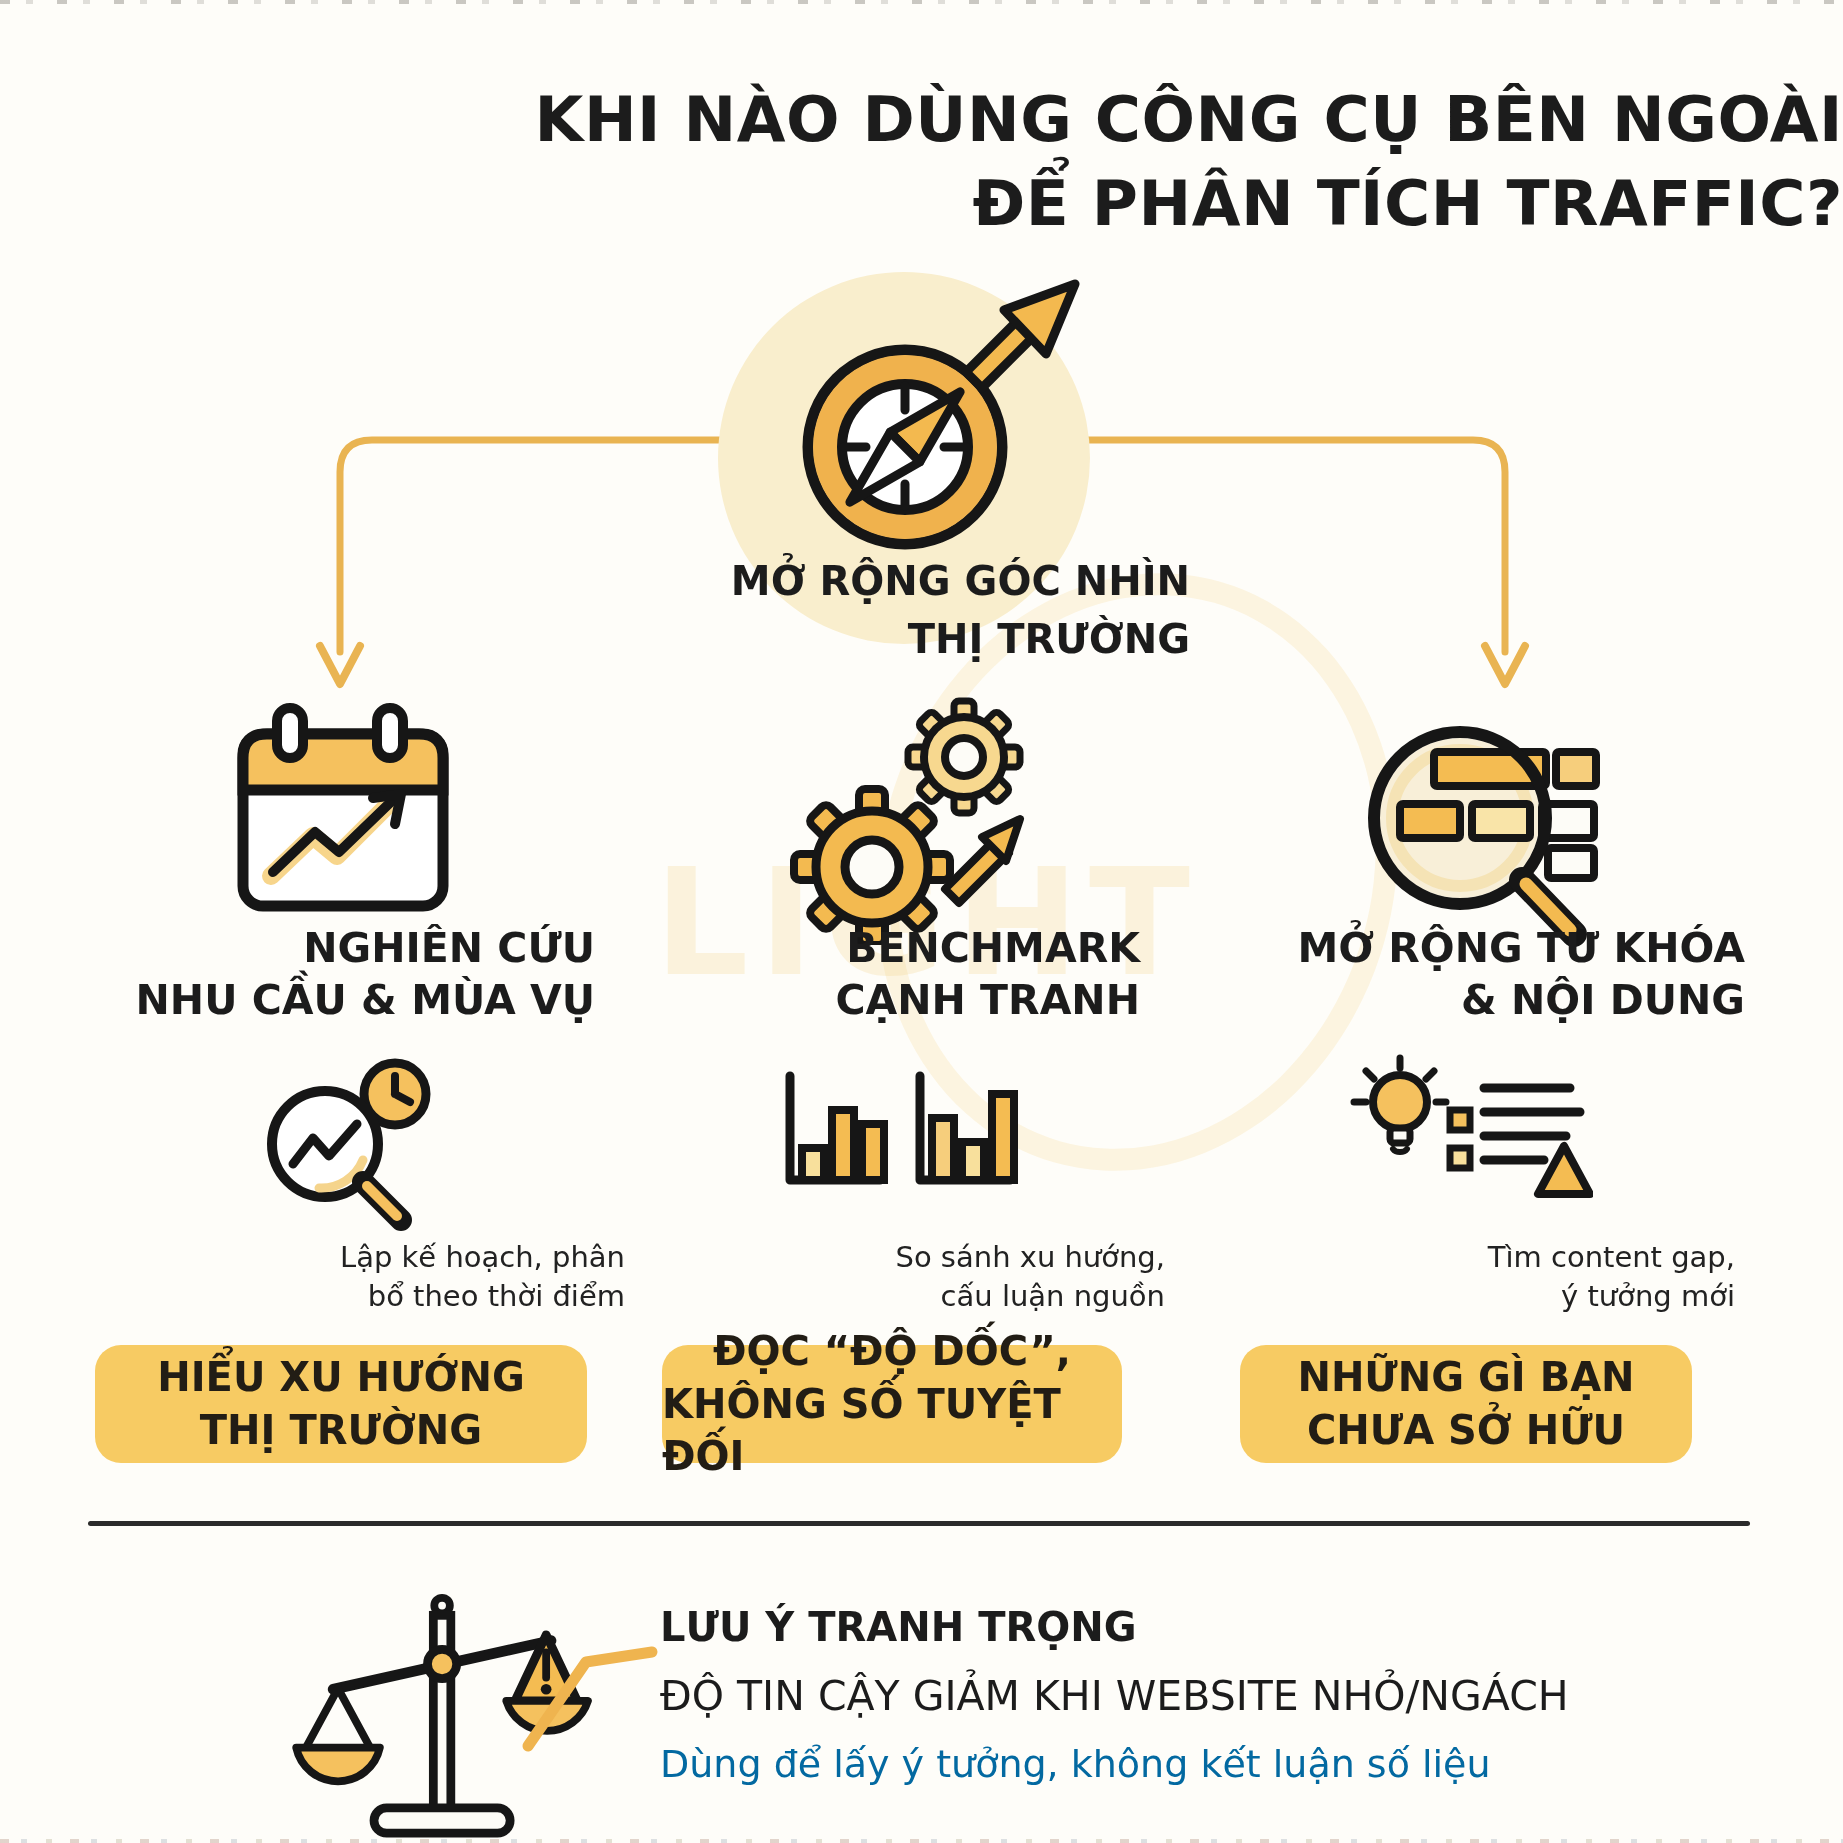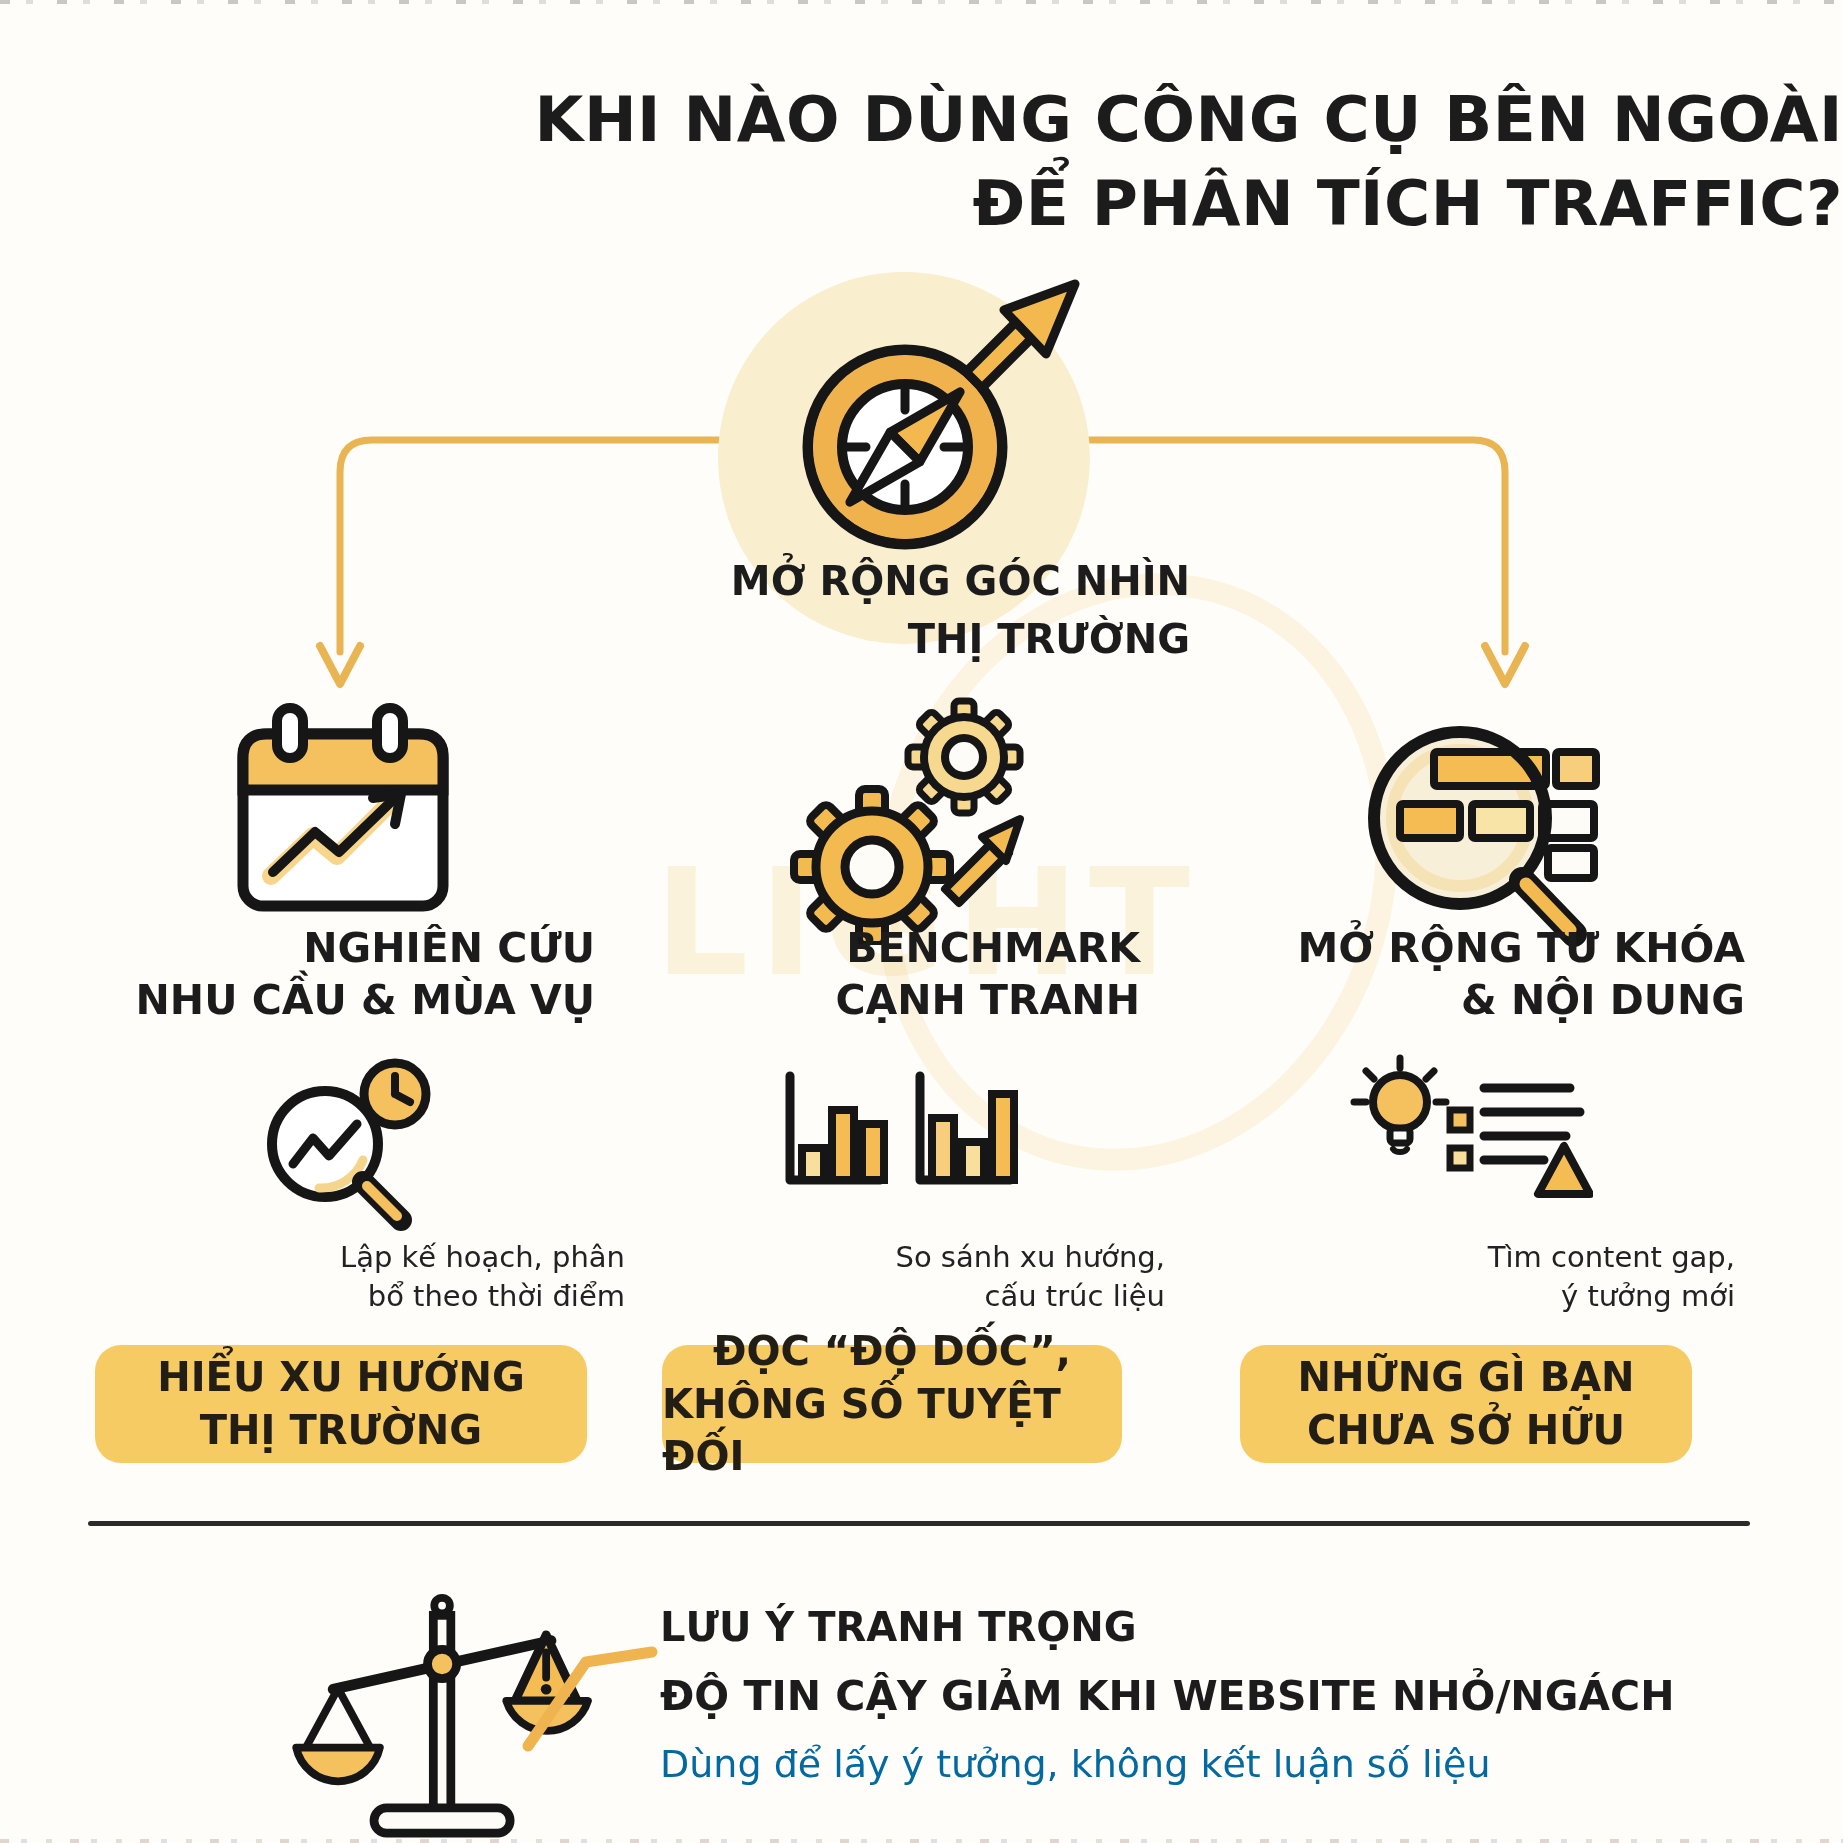--- a/index.html
+++ b/index.html
@@ -30,21 +30,21 @@
   
   .heading{top:922px;font-size:41px;font-weight:800;line-height:1.28;z-index:4;}
   .desc{top:1238px;font-size:29px;font-weight:500;line-height:1.34;color:#222;z-index:4;}
   .pill{top:1345px;height:118px;background:#F7CB63;border-radius:26px;display:flex;flex-direction:column;
     justify-content:center;align-items:center;font-size:40px;font-weight:800;line-height:1.32;z-index:4;color:#221d15;}
   .icon{z-index:3;}
   
   .divider{left:88px;top:1521px;width:1662px;height:5px;background:#2b2b2b;border-radius:3px;}
   
   .f-title{left:660px;top:1604px;font-size:40px;font-weight:800;}
-  .f-sub{left:660px;top:1672px;font-size:41px;font-weight:700;}
+  .f-sub{left:660px;top:1672px;font-size:41px;font-weight:400;}
   .f-note{left:660px;top:1742px;font-size:38px;font-weight:500;color:#0369a1;}
 </style>
 </head>
 <body>
 
 <div id="canvas">
 
   <div class="abs edge-top"></div>
 
   <div class="abs title ctr">
@@ -151,21 +151,21 @@
     <rect x="34" y="80" width="22" height="32" fill="#F8E09C" stroke="#161616" stroke-width="8"></rect>
     <rect x="64" y="42" width="22" height="70" fill="#F4BC52" stroke="#161616" stroke-width="8"></rect>
     <rect x="94" y="56" width="22" height="56" fill="#F4BC52" stroke="#161616" stroke-width="8"></rect>
     <path d="M152,8 L152,112 L242,112" fill="none" stroke="#161616" stroke-width="9" stroke-linecap="round" stroke-linejoin="round"></path>
     <rect x="164" y="50" width="22" height="62" fill="#F6CE7C" stroke="#161616" stroke-width="8"></rect>
     <rect x="194" y="74" width="22" height="38" fill="#F8E09C" stroke="#161616" stroke-width="8"></rect>
     <rect x="224" y="26" width="22" height="86" fill="#F4BC52" stroke="#161616" stroke-width="8"></rect>
   </svg>
   <div class="abs desc ctr" style="left:615px;width:550px">
     <div>So sánh xu hướng,</div>
-    <div>cấu trúc liệu</div>
+    <div>cấu luận nguồn</div>
   </div>
   <div class="abs pill" style="left:662px;width:460px">
     <div>ĐỌC “ĐỘ DỐC”,</div>
     <div>KHÔNG SỐ TUYỆT ĐỐI</div>
   </div>
 
   <svg class="abs icon" style="left:1342px;top:700px" width="260" height="255" viewBox="0 0 260 255">
     <circle cx="118" cy="118" r="80" fill="#F8EFD8"></circle>
     <circle cx="118" cy="118" r="68" fill="none" stroke="#F5E3B5" stroke-width="12"></circle>
     <g stroke="#161616" stroke-width="8">

